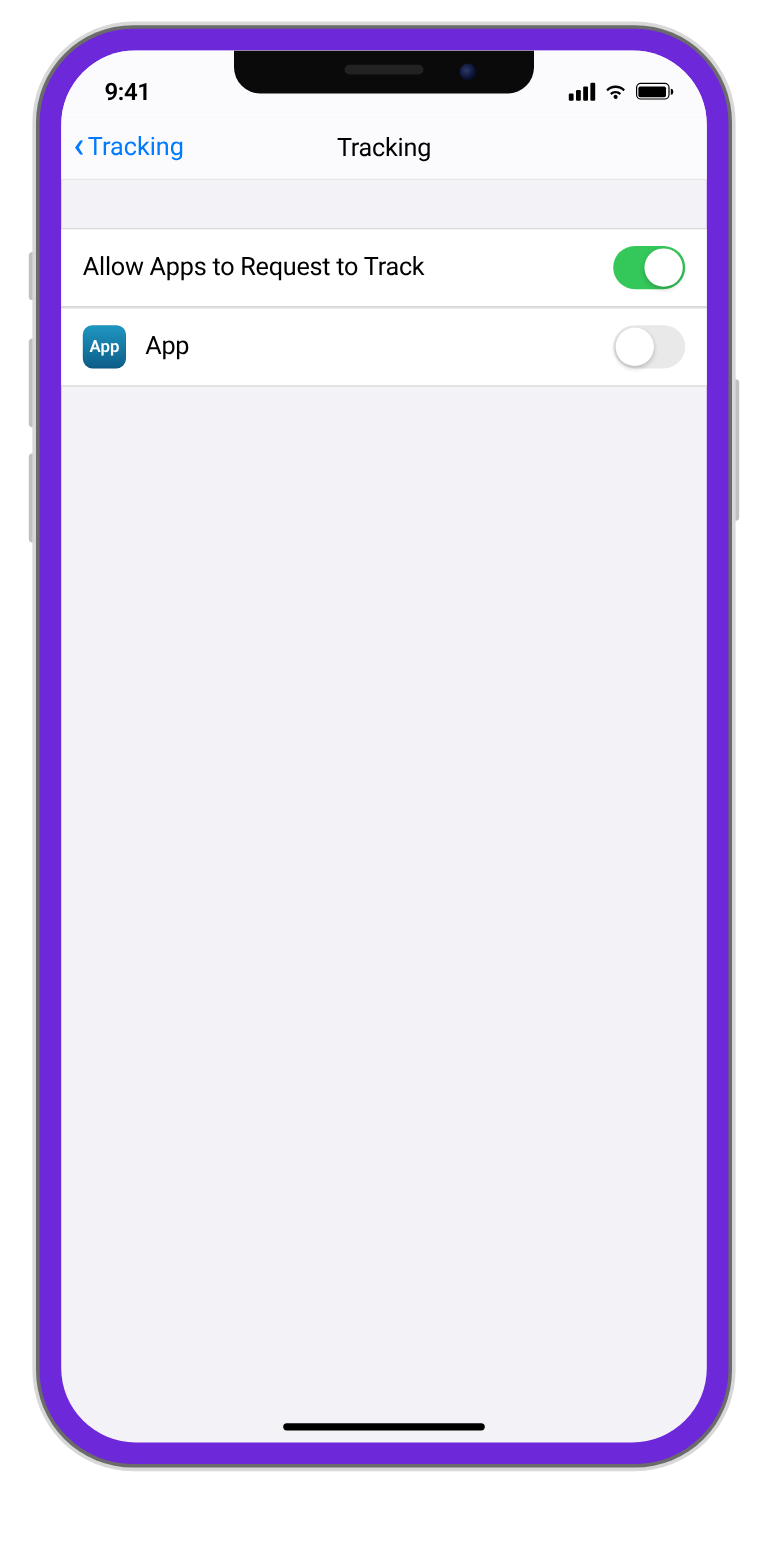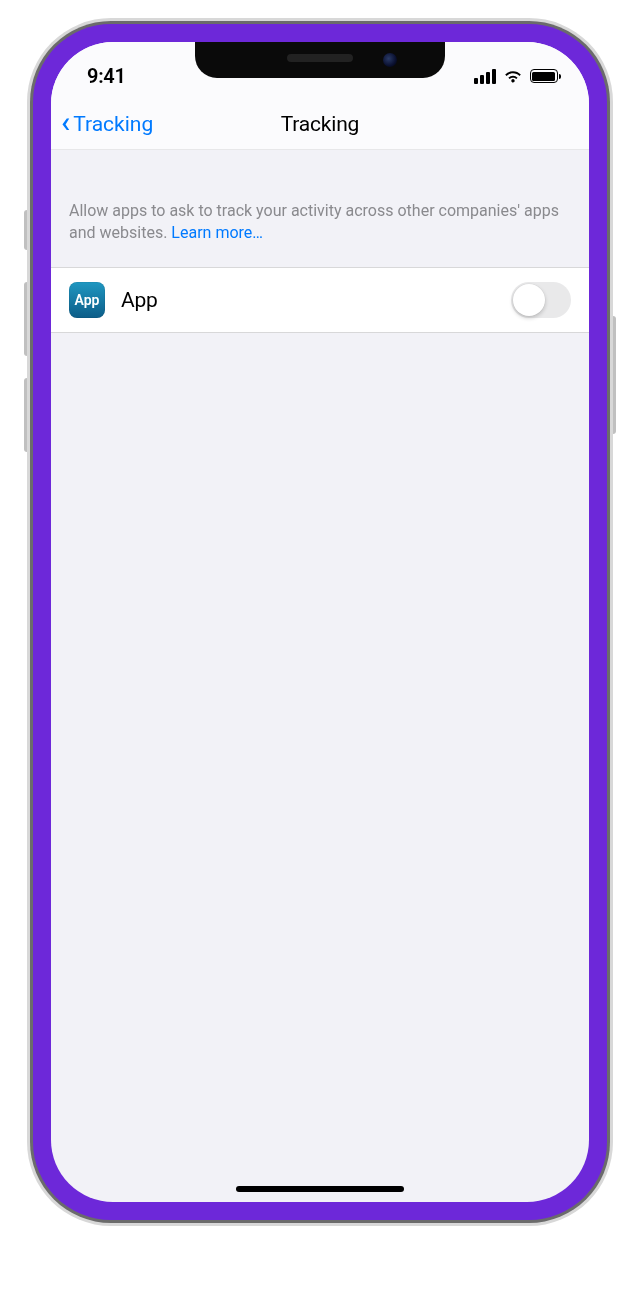--- a/index.html
+++ b/index.html
@@ -289,24 +289,27 @@
     <div class="nav-bar">
       <div class="nav-back">
         <span class="chev">‹</span>
         <span>Tracking</span>
       </div>
       <div class="nav-title">Tracking</div>
     </div>
 
     <div class="content">
 
-
-      <div class="footer-text">
-        <span>Allow apps to ask to track your activity across other companies' apps and websites. </span><a href="#">Learn more…</a>
+      <div class="cell">
+        <div class="cell-label">Allow Apps to Request to Track</div>
+        <div class="switch on">
+          <div class="knob"></div>
+        </div>
       </div>
+
 
       <div class="cell">
         <div class="left">
           <div class="app-icon">App</div>
           <div class="cell-label">App</div>
         </div>
         <div class="switch off">
           <div class="knob"></div>
         </div>
       </div>

